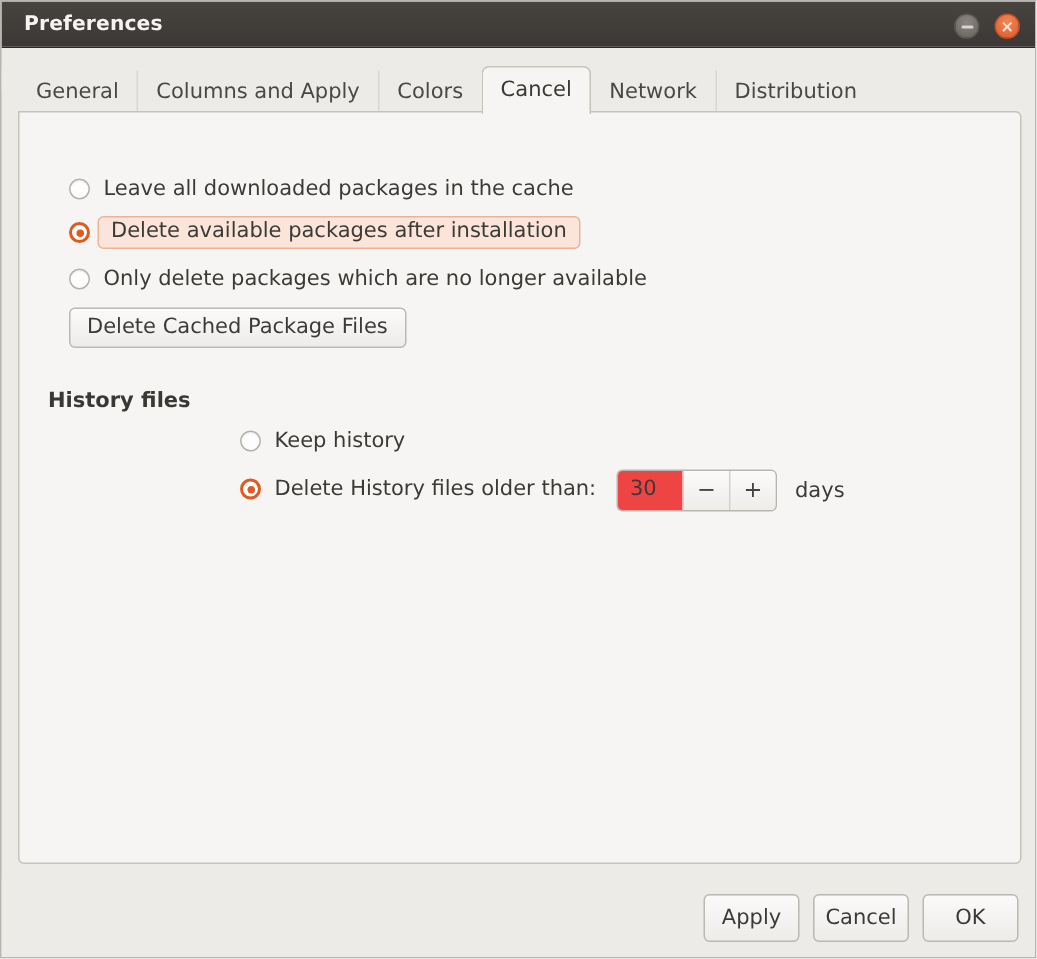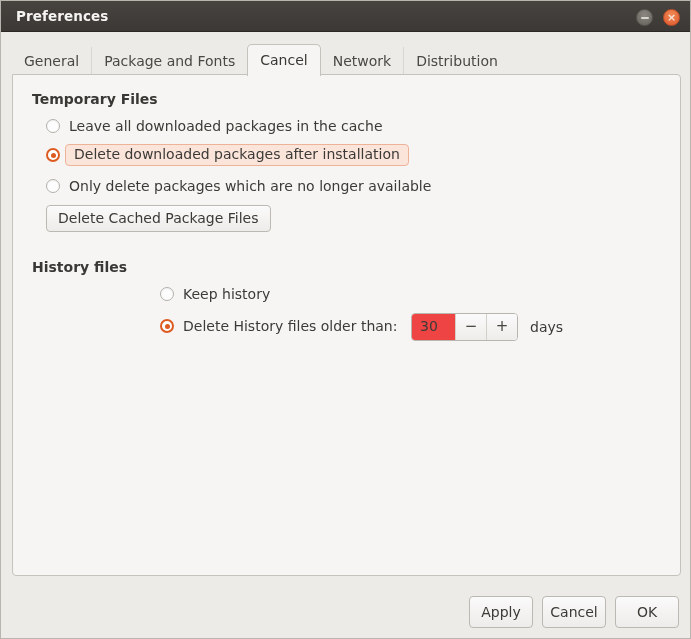--- a/index.html
+++ b/index.html
@@ -305,39 +305,39 @@
     <div id="title-text">Preferences</div>
     <div class="winbtn" id="btn-minimize"></div>
     <div class="winbtn" id="btn-close">
       <span class="x-glyph">×</span>
     </div>
   </div>
 
   <div id="tabstrip">
     <div id="tabs">
       <div class="tab">General</div>
-      <div class="tab">Package and Fonts</div>
+      <div class="tab">Columns and Apply</div>
+      <div class="tab">Colors</div>
       <div class="tab active">Cancel</div>
       <div class="tab">Network</div>
       <div class="tab">Distribution</div>
     </div>
   </div>
 
   <div id="panel">
 
-    <div class="group-title" id="grp-temp">Temporary Files</div>
 
     <div class="radio-row" id="r-temp-1">
       <span class="radio off"></span>
       <span class="radio-label">Leave all downloaded packages in the cache</span>
     </div>
 
     <div class="radio-row" id="r-temp-2">
       <span class="radio on"></span>
-      <span class="radio-label focused">Delete downloaded packages after installation</span>
+      <span class="radio-label focused">Delete available packages after installation</span>
     </div>
 
     <div class="radio-row" id="r-temp-3">
       <span class="radio off"></span>
       <span class="radio-label">Only delete packages which are no longer available</span>
     </div>
 
     <div class="btn" id="btn-delete-cache">Delete Cached Package Files</div>
 
     <div class="group-title" id="grp-history">History files</div>

